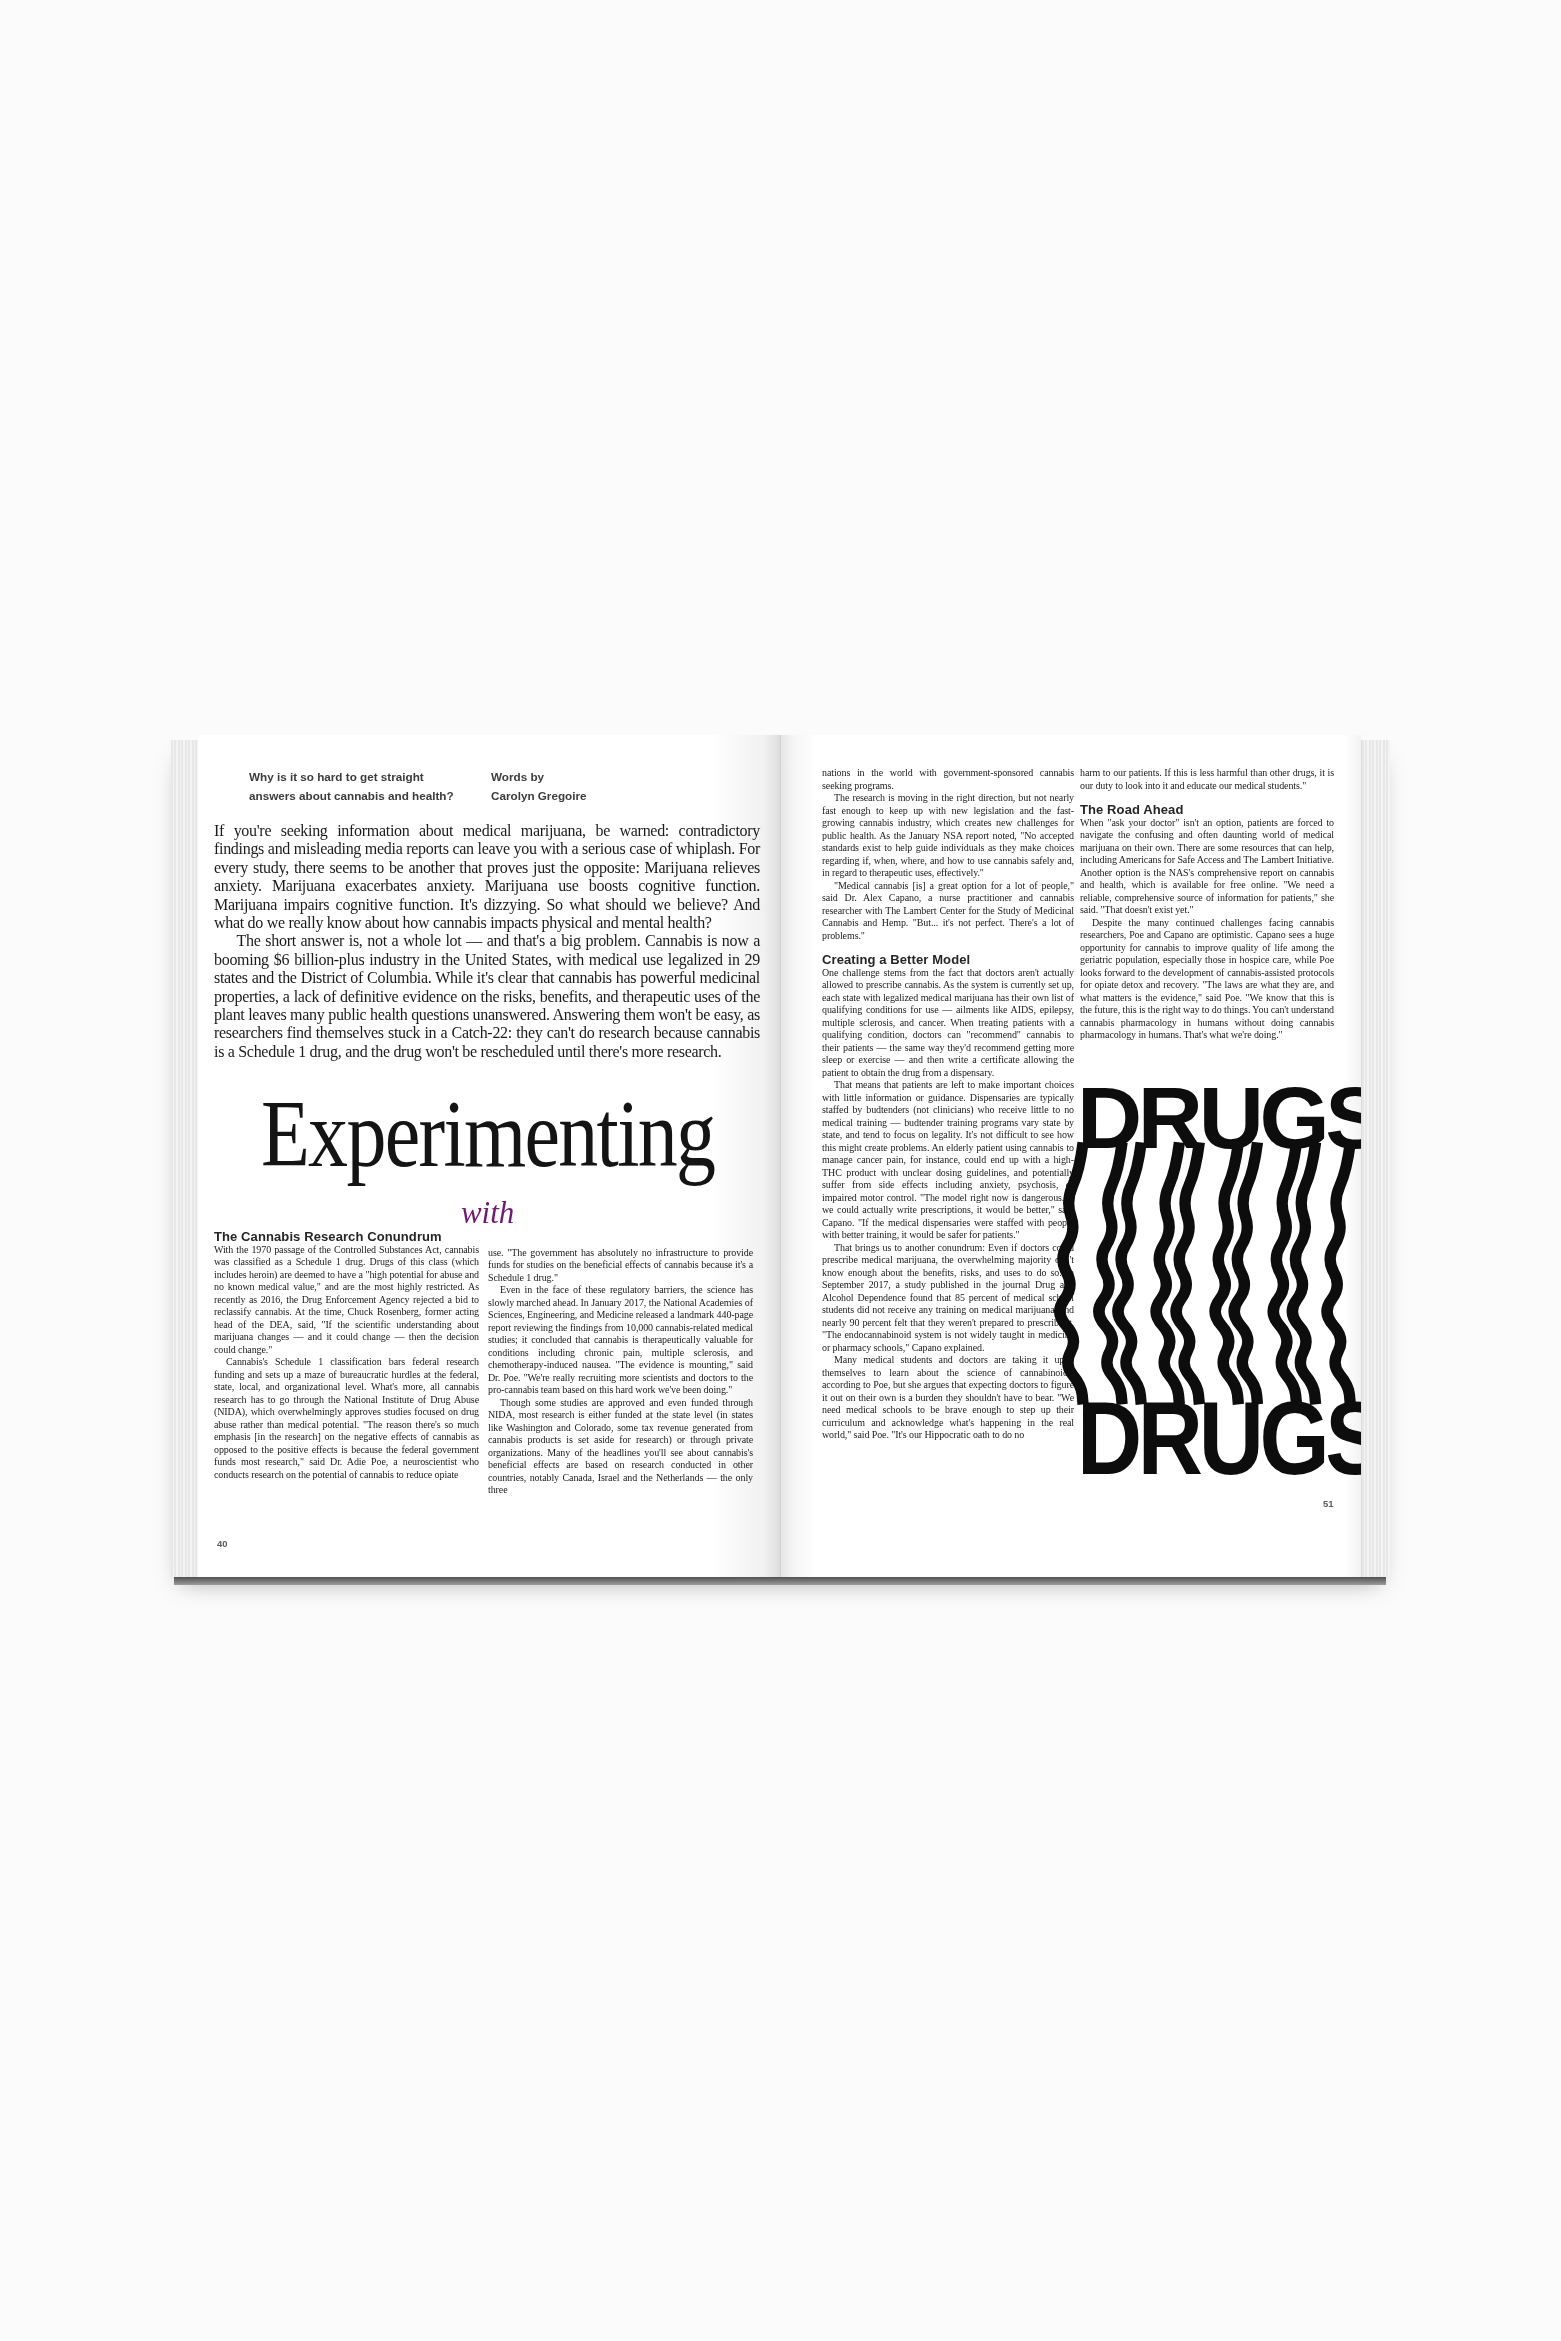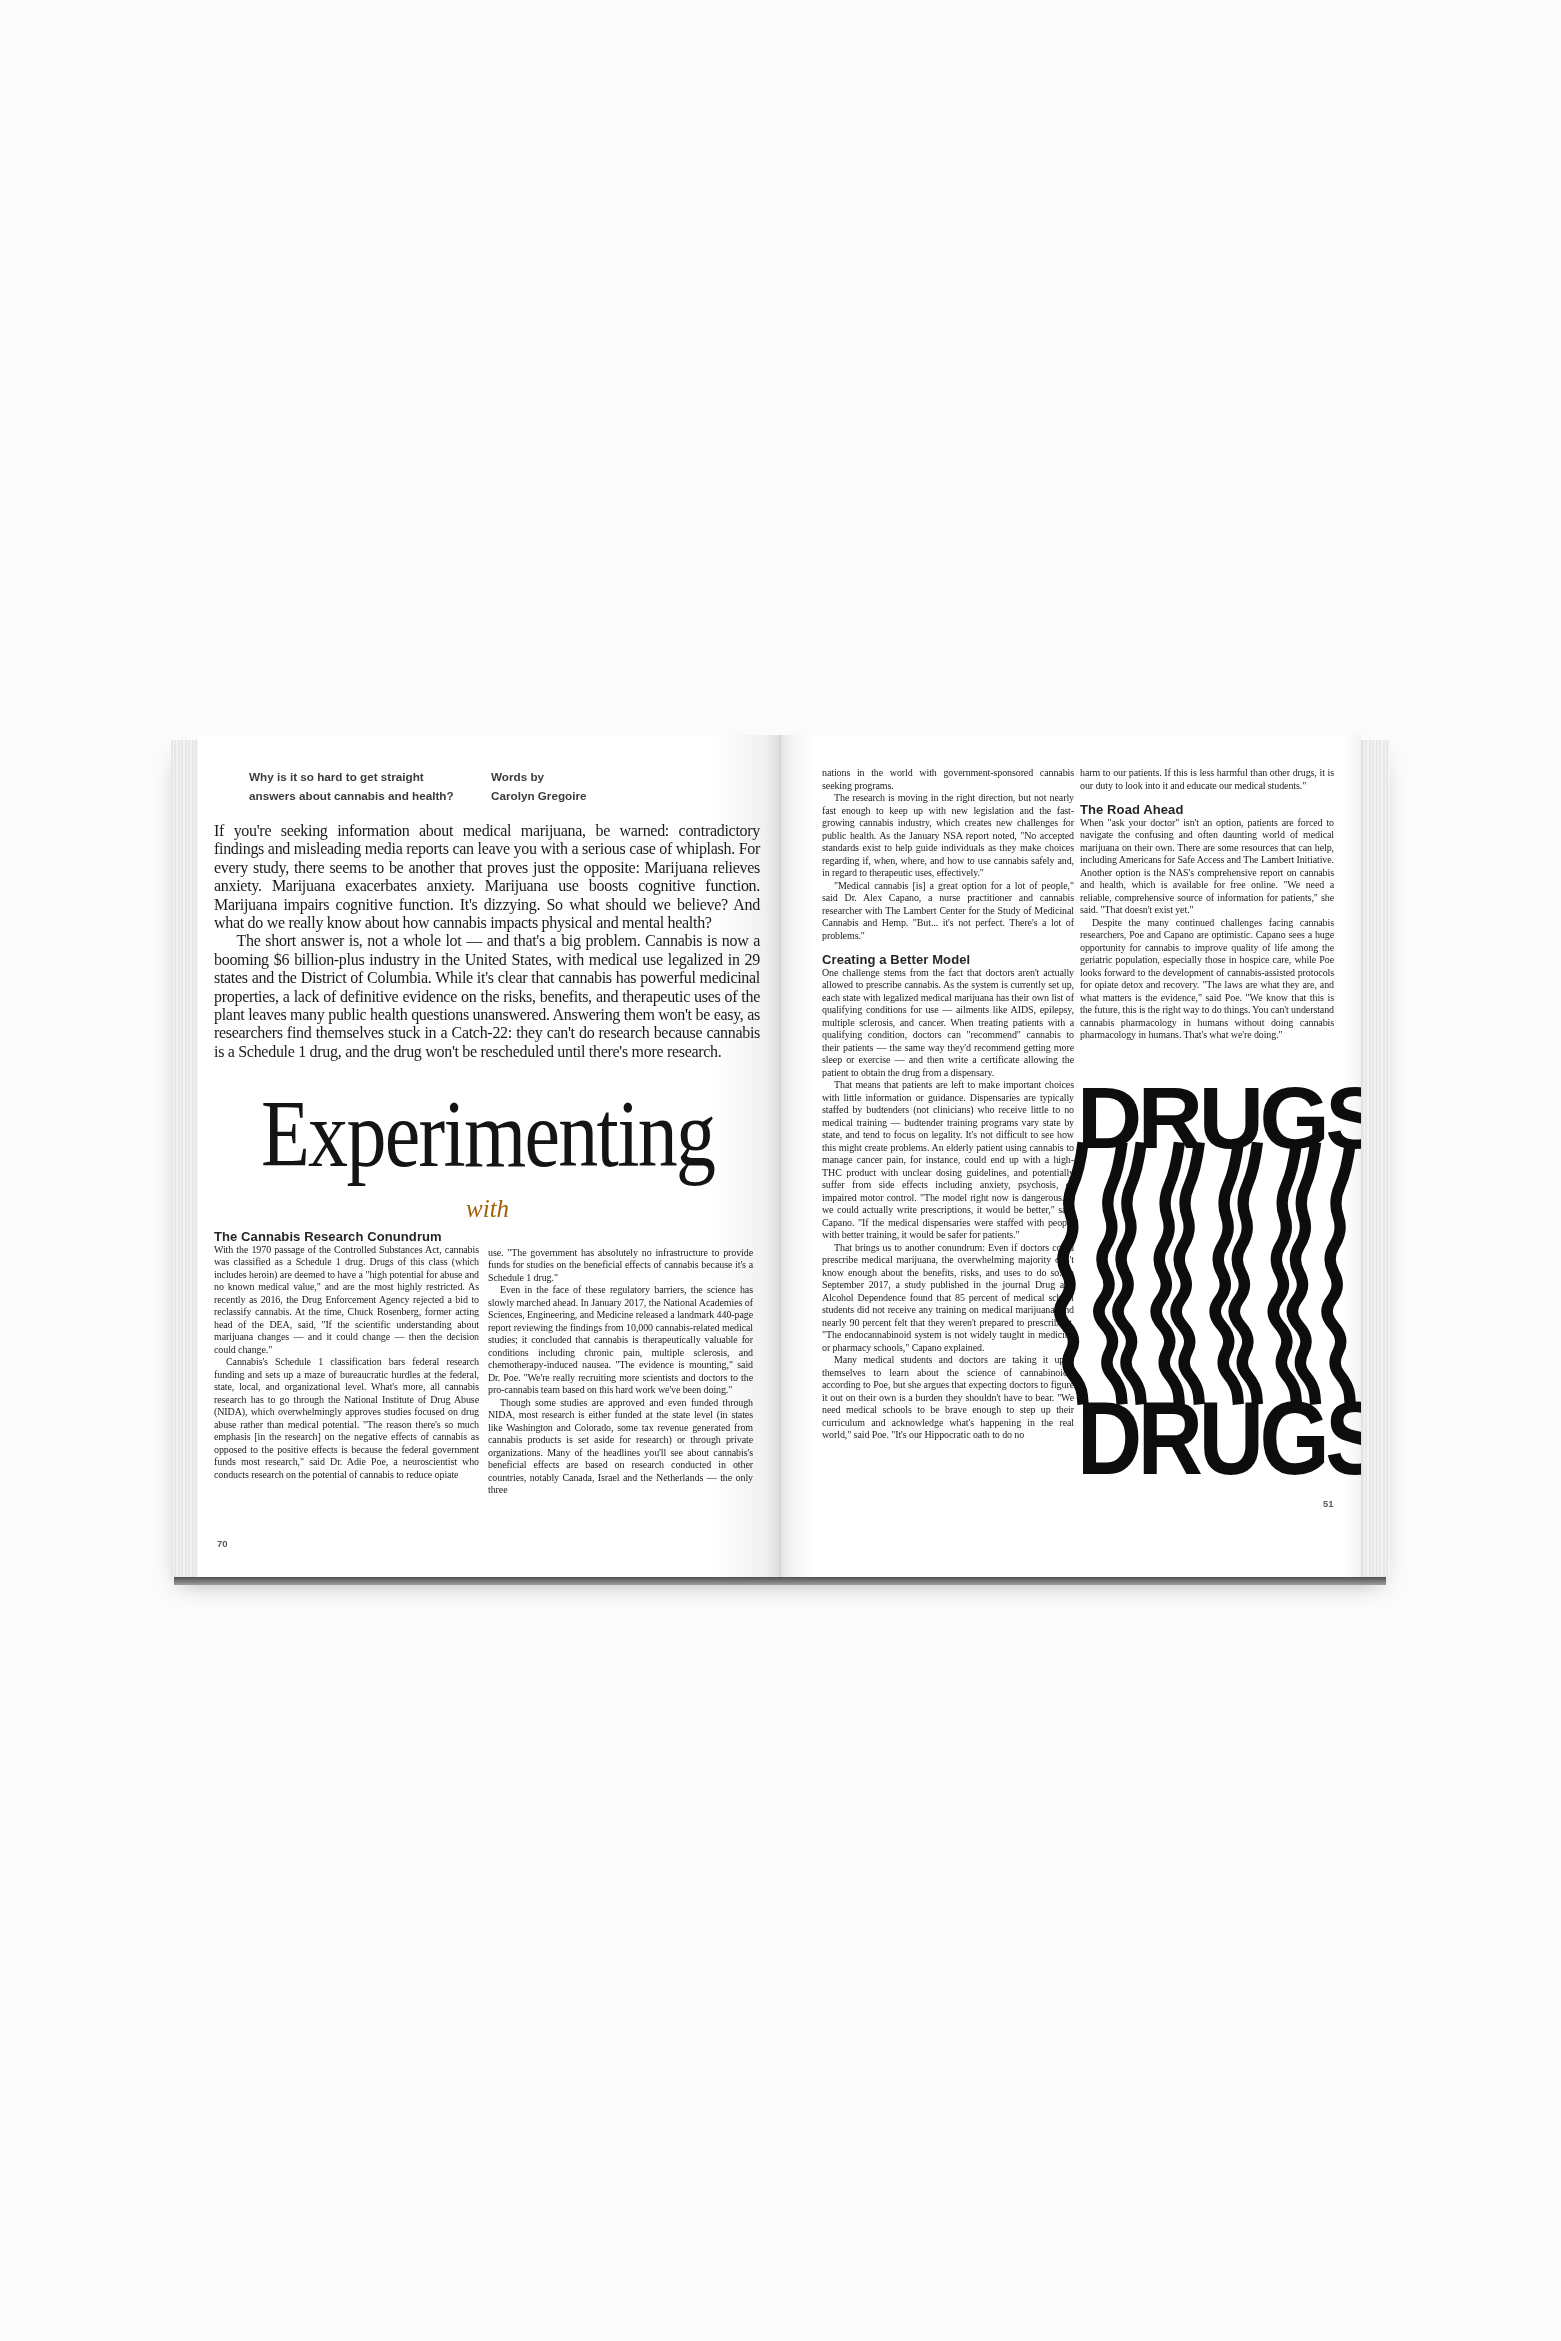--- a/index.html
+++ b/index.html
@@ -30,21 +30,21 @@
   .intro{position:absolute;left:43px;top:87px;width:546px;
          font-family:"Liberation Serif",serif;font-size:16px;line-height:18.4px;
          letter-spacing:-0.3px;text-align:justify;color:#1b1b1b;}
   .intro p{margin:0;}
   .intro p.ind{text-indent:22.6px;}
 
   .headline{position:absolute;left:15.6px;top:345px;width:602px;text-align:center;color:#141414;}
   .headline .big{display:inline-block;font-family:"Liberation Serif",serif;font-size:80px;
                  letter-spacing:-1.7px;transform:scaleY(1.2);transform-origin:50% 0;white-space:nowrap;}
   .headline .sub{display:block;margin-top:24px;font-family:"Liberation Serif",serif;
-                 font-style:italic;font-size:25px;color:#a16207;}
+                 font-style:italic;font-size:31px;color:#701a75;}
 
   .sechead{font-size:13px;font-weight:700;color:#262626;letter-spacing:0.1px;margin:0 0 2.6px 0;}
   .bodycol{position:absolute;font-family:"Liberation Serif",serif;font-size:10px;
            line-height:12.5px;letter-spacing:-0.1px;text-align:justify;color:#212121;}
   .bodycol p{margin:0;}
   .bodycol p.ind{text-indent:12px;}
   .bodycol .sechead{font-family:"Liberation Sans",sans-serif;margin-top:12px;}
 
   .lcol1{left:43px;top:496px;width:265px;}
   .lcol2{left:317px;top:496px;width:265px;padding-top:15.6px;}
@@ -93,21 +93,21 @@
       <p>With the 1970 passage of the Controlled Substances Act, cannabis was classified as a Schedule 1 drug. Drugs of this class (which includes heroin) are deemed to have a "high potential for abuse and no known medical value," and are the most highly restricted. As recently as 2016, the Drug Enforcement Agency rejected a bid to reclassify cannabis. At the time, Chuck Rosenberg, former acting head of the DEA, said, "If the scientific understanding about marijuana changes — and it could change — then the decision could change."</p>
       <p class="ind">Cannabis's Schedule 1 classification bars federal research funding and sets up a maze of bureaucratic hurdles at the federal, state, local, and organizational level. What's more, all cannabis research has to go through the National Institute of Drug Abuse (NIDA), which overwhelmingly approves studies focused on drug abuse rather than medical potential. "The reason there's so much emphasis [in the research] on the negative effects of cannabis as opposed to the positive effects is because the federal government funds most research," said Dr. Adie Poe, a neuroscientist who conducts research on the potential of cannabis to reduce opiate</p>
     </div>
 
     <div class="bodycol lcol2">
       <p>use. "The government has absolutely no infrastructure to provide funds for studies on the beneficial effects of cannabis because it's a Schedule 1 drug."</p>
       <p class="ind">Even in the face of these regulatory barriers, the science has slowly marched ahead. In January 2017, the National Academies of Sciences, Engineering, and Medicine released a landmark 440-page report reviewing the findings from 10,000 cannabis-related medical studies; it concluded that cannabis is therapeutically valuable for conditions including chronic pain, multiple sclerosis, and chemotherapy-induced nausea. "The evidence is mounting," said Dr. Poe. "We're really recruiting more scientists and doctors to the pro-cannabis team based on this hard work we've been doing."</p>
       <p class="ind">Though some studies are approved and even funded through NIDA, most research is either funded at the state level (in states like Washington and Colorado, some tax revenue generated from cannabis products is set aside for research) or through private organizations. Many of the headlines you'll see about cannabis's beneficial effects are based on research conducted in other countries, notably Canada, Israel and the Netherlands — the only three</p>
     </div>
 
-    <div class="folio folio-left">70</div>
+    <div class="folio folio-left">40</div>
 
     <div class="page page-right"></div>
 
     <div class="bodycol rcol1">
       <p>nations in the world with government-sponsored cannabis seeking programs.</p>
       <p class="ind">The research is moving in the right direction, but not nearly fast enough to keep up with new legislation and the fast-growing cannabis industry, which creates new challenges for public health. As the January NSA report noted, "No accepted standards exist to help guide individuals as they make choices regarding if, when, where, and how to use cannabis safely and, in regard to therapeutic uses, effectively."</p>
       <p class="ind">"Medical cannabis [is] a great option for a lot of people," said Dr. Alex Capano, a nurse practitioner and cannabis researcher with The Lambert Center for the Study of Medicinal Cannabis and Hemp. "But... it's not perfect. There's a lot of problems."</p>
       <p class="sechead">Creating a Better Model</p>
       <p>One challenge stems from the fact that doctors aren't actually allowed to prescribe cannabis. As the system is currently set up, each state with legalized medical marijuana has their own list of qualifying conditions for use — ailments like AIDS, epilepsy, multiple sclerosis, and cancer. When treating patients with a qualifying condition, doctors can "recommend" cannabis to their patients — the same way they'd recommend getting more sleep or exercise — and then write a certificate allowing the patient to obtain the drug from a dispensary.</p>
       <p class="ind">That means that patients are left to make important choices with little information or guidance. Dispensaries are typically staffed by budtenders (not clinicians) who receive little to no medical training — budtender training programs vary state by state, and tend to focus on legality. It's not difficult to see how this might create problems. An elderly patient using cannabis to manage cancer pain, for instance, could end up with a high-THC product with unclear dosing guidelines, and potentially suffer from side effects including anxiety, psychosis, or impaired motor control. "The model right now is dangerous. If we could actually write prescriptions, it would be better," said Capano. "If the medical dispensaries were staffed with people with better training, it would be safer for patients."</p>

